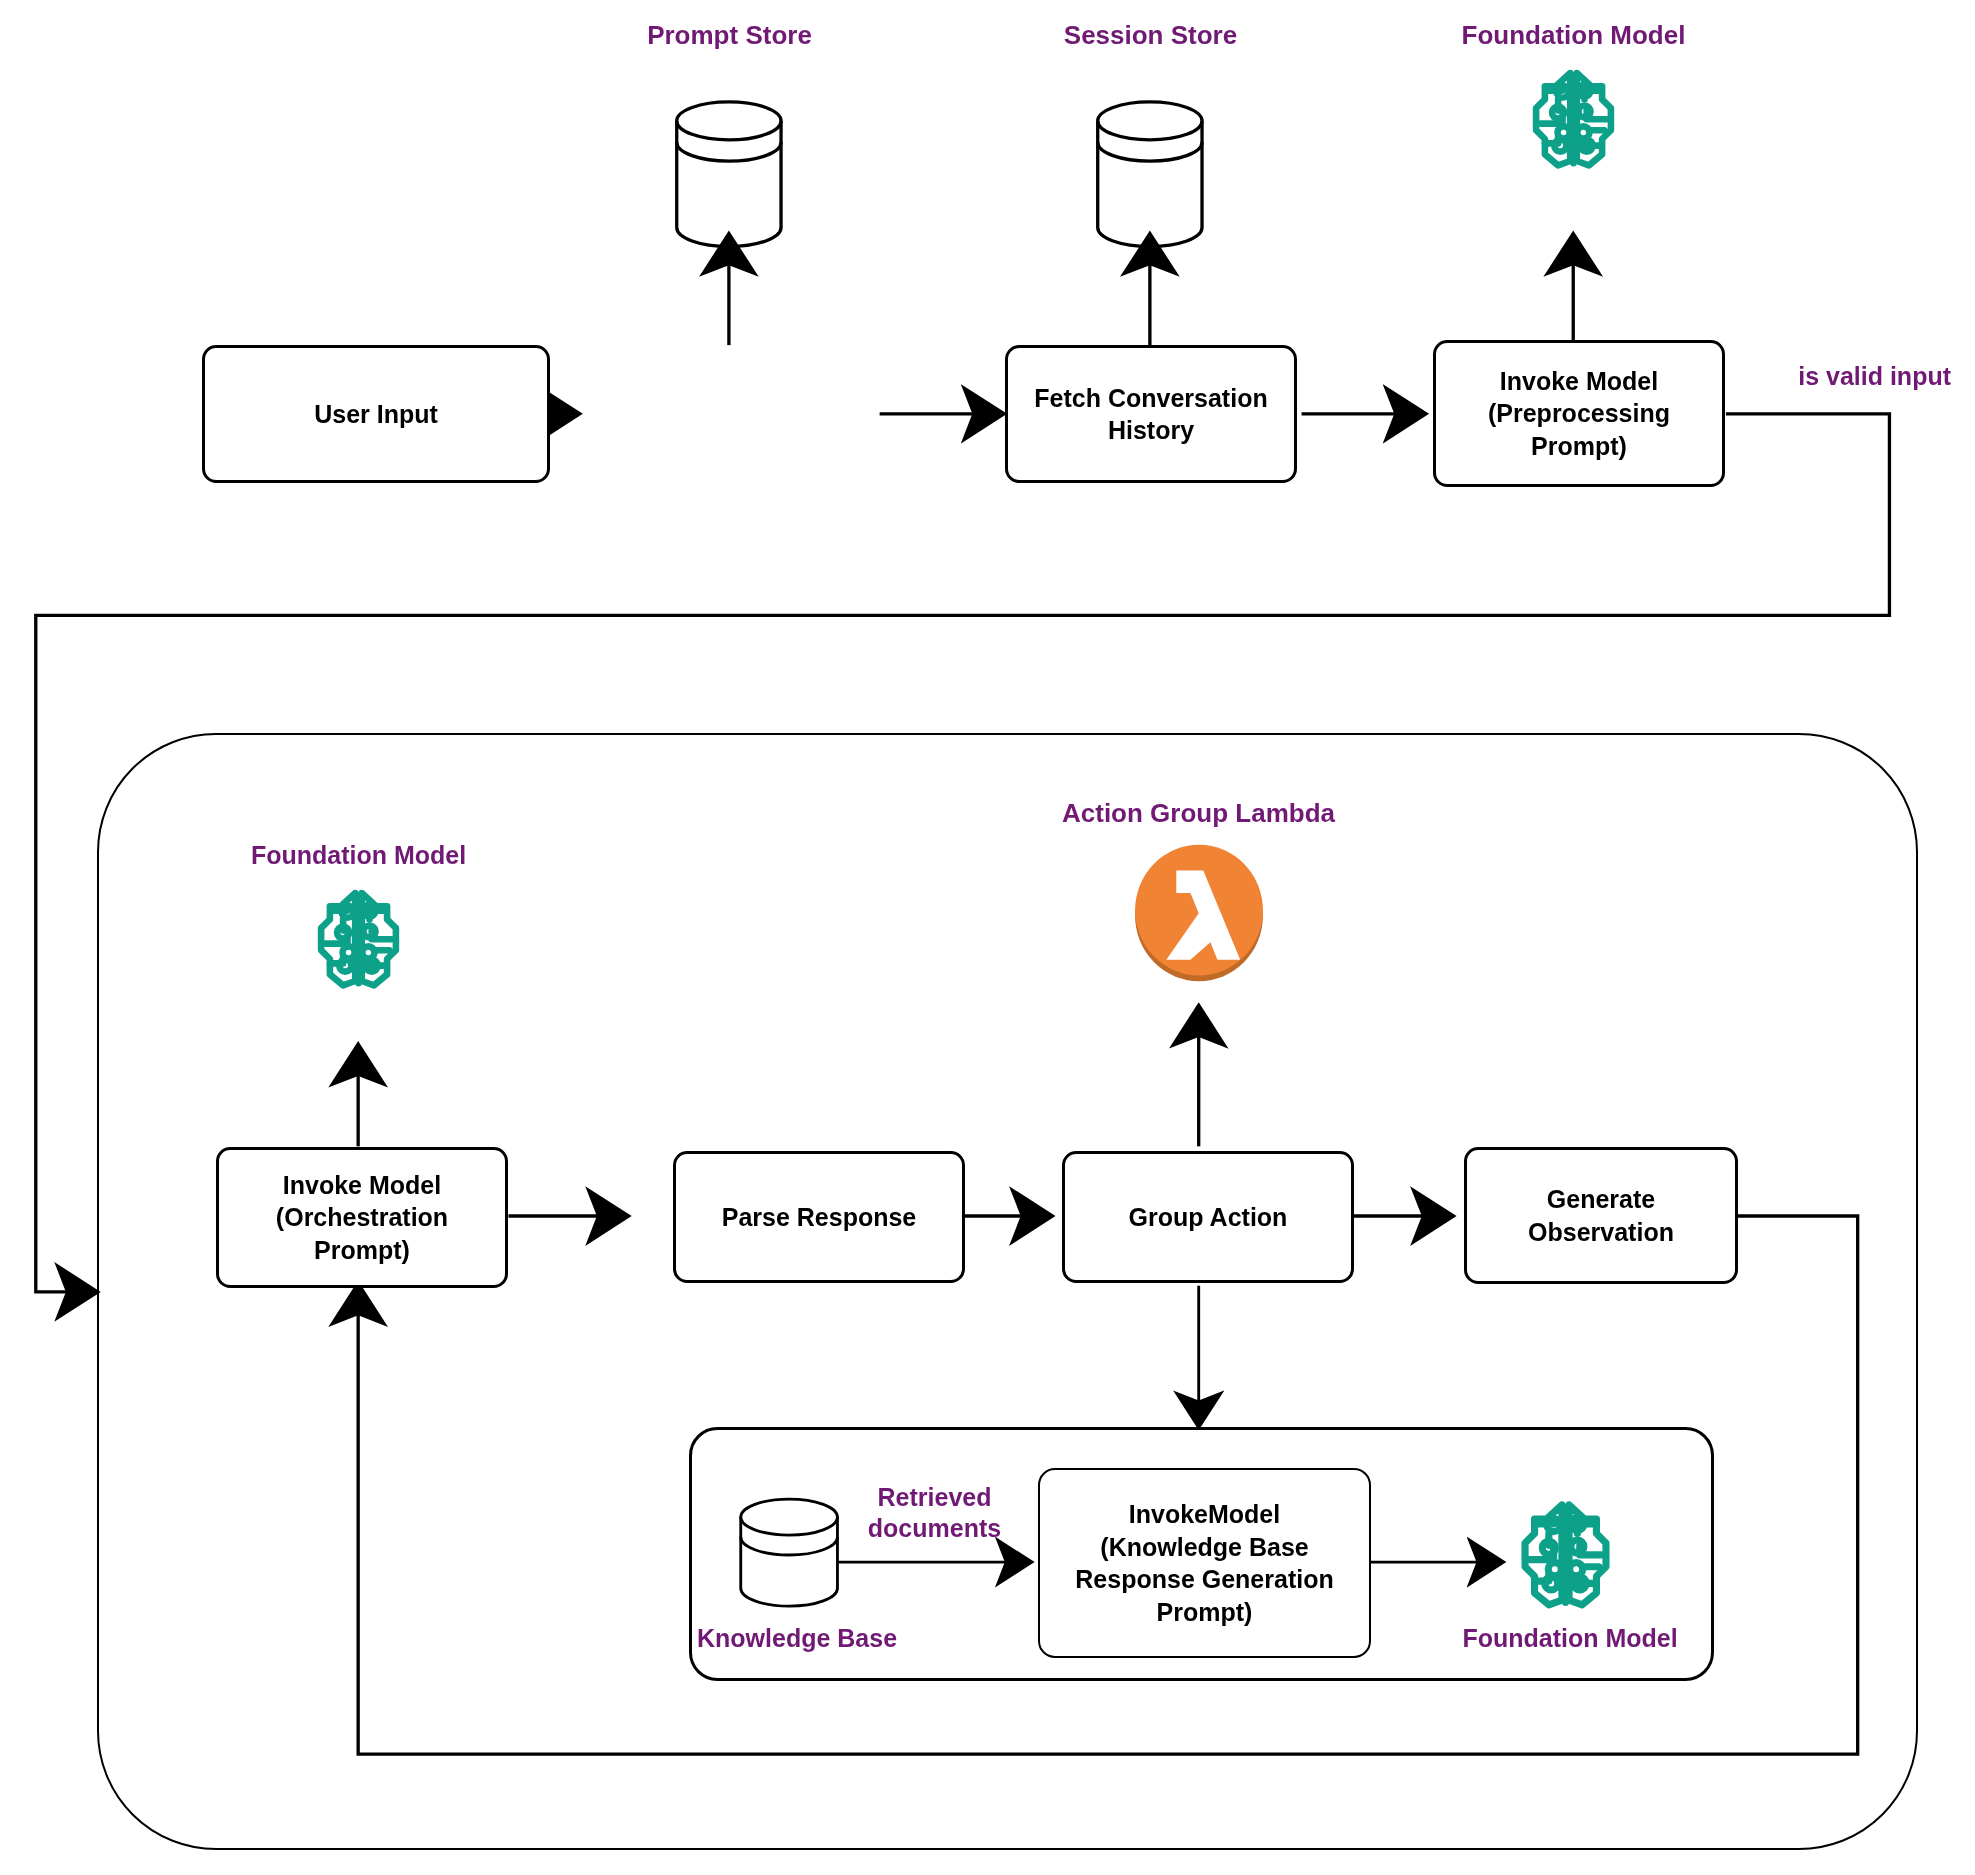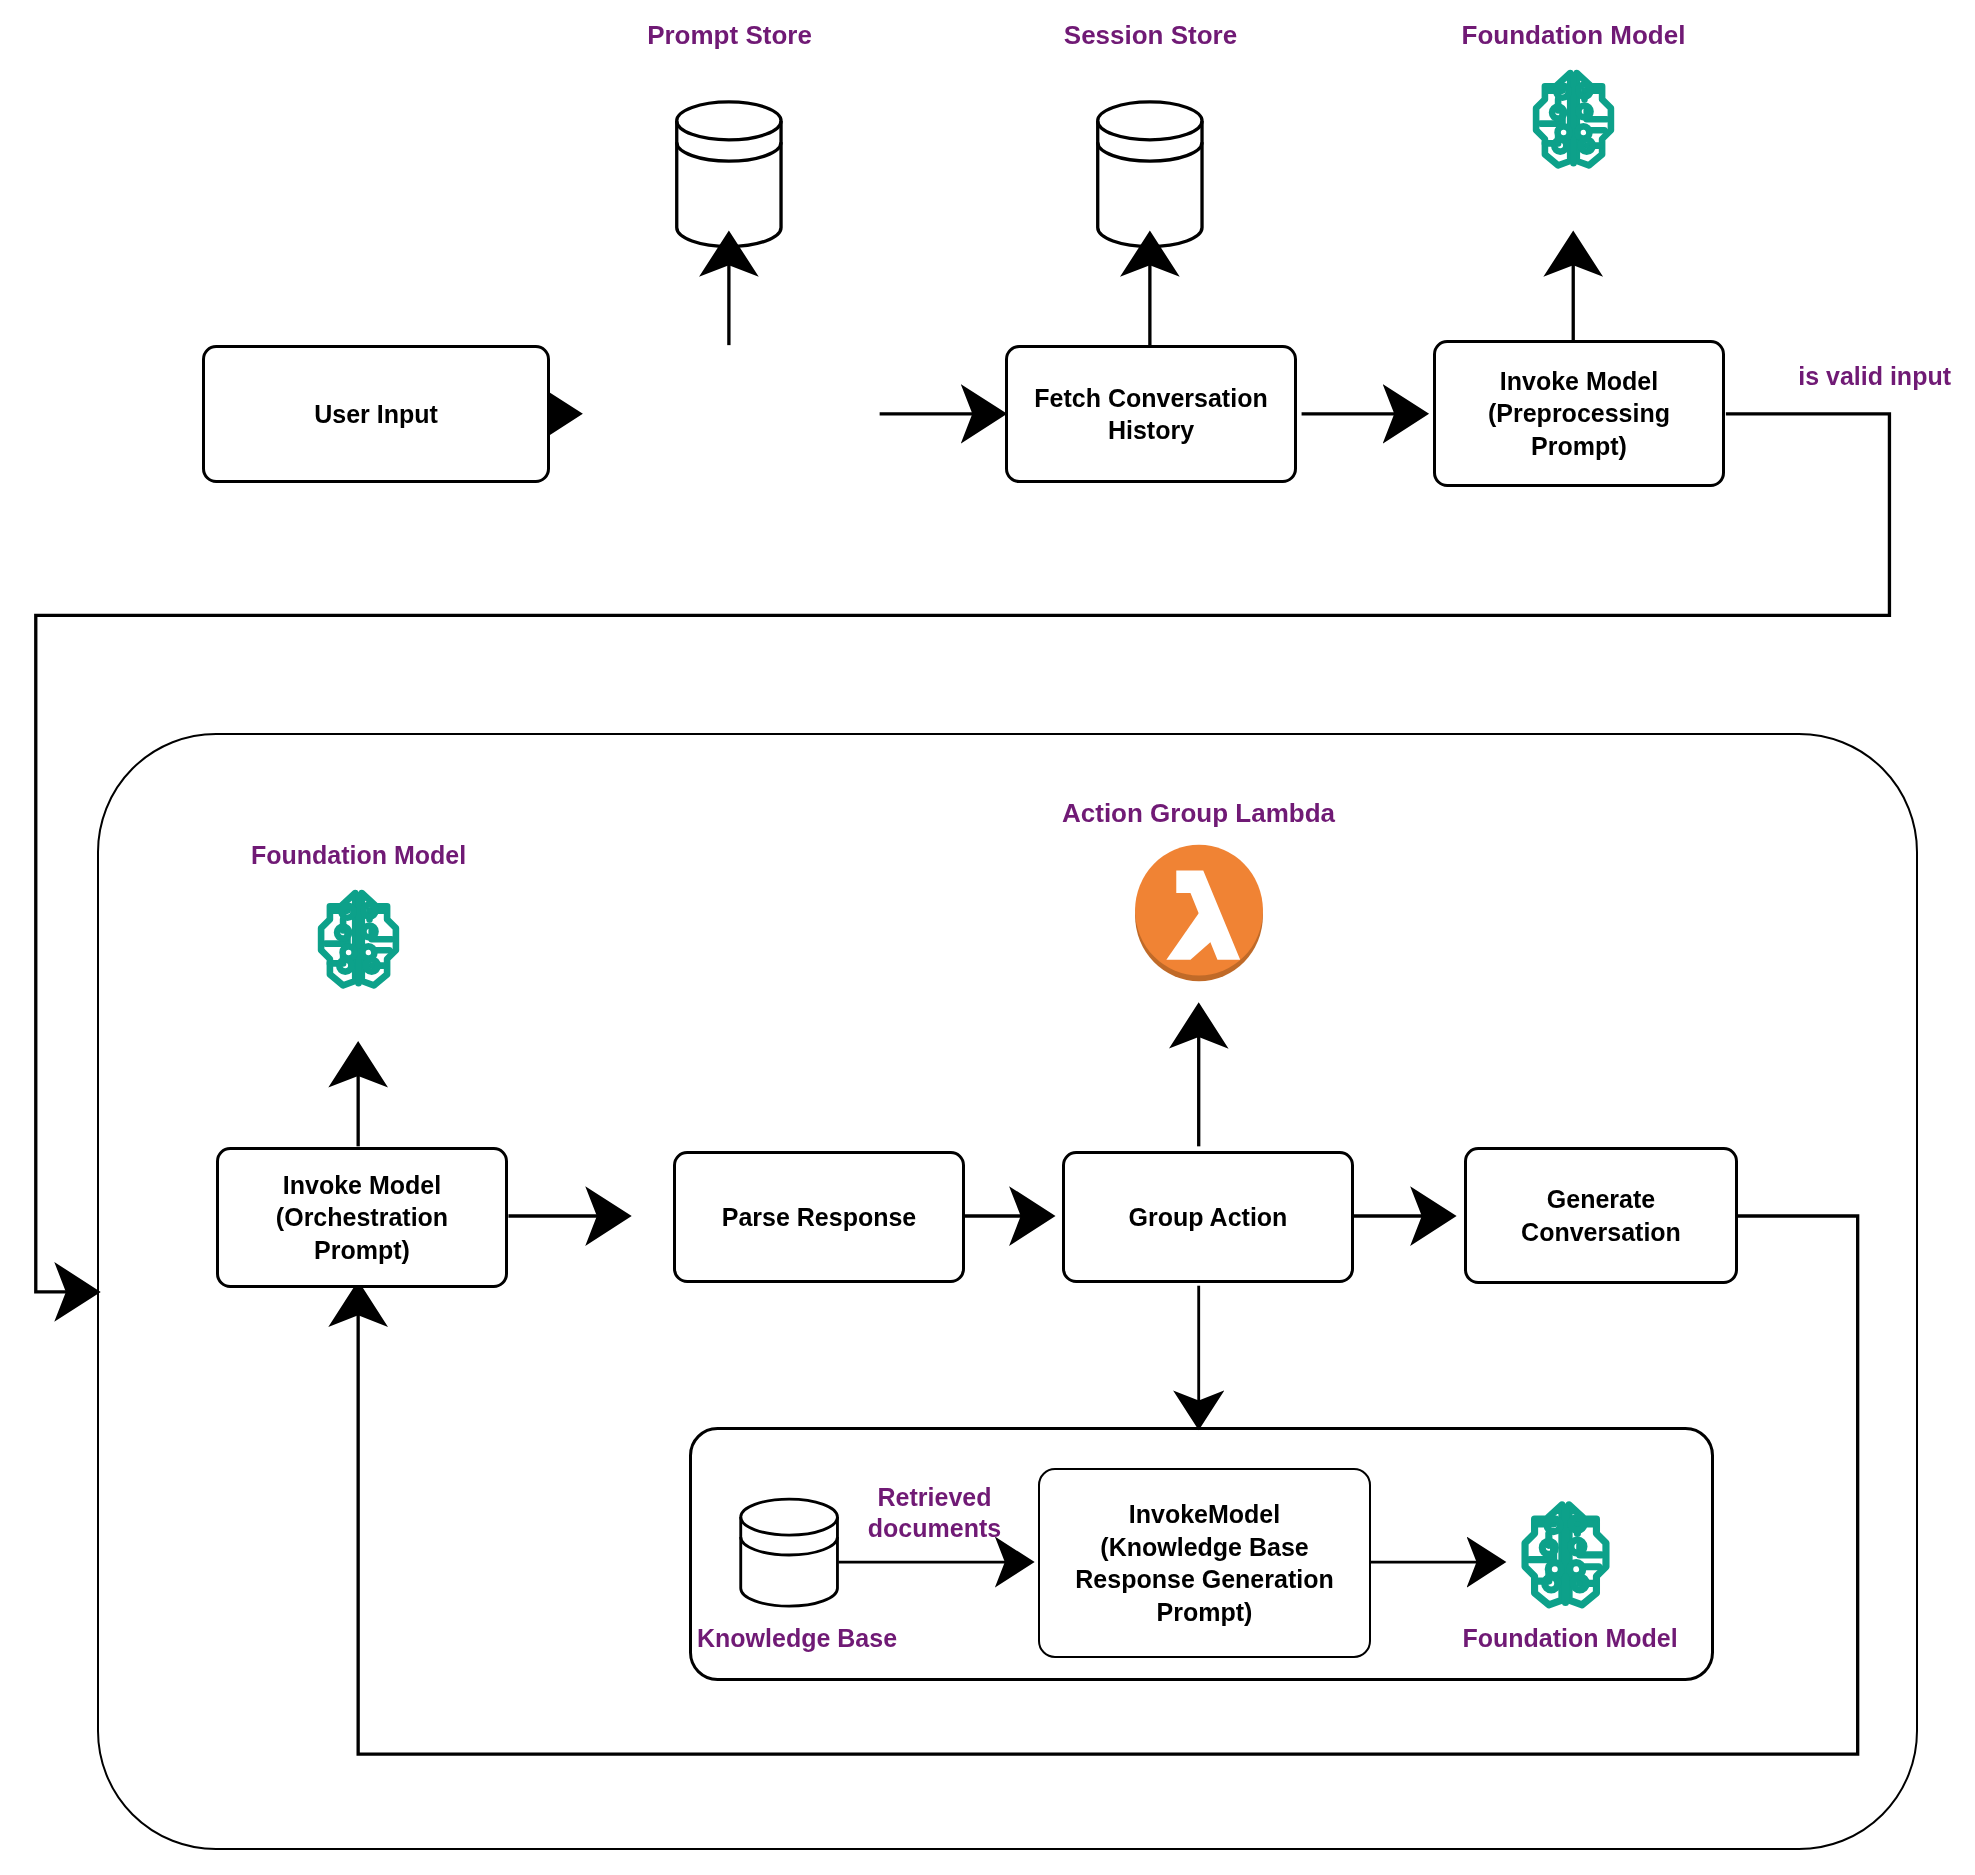--- a/index.html
+++ b/index.html
@@ -236,21 +236,21 @@
 Prompt)</span>
   </div>
   <div class="proc-box" style="left:639px; top:1151px; width:292px; height:132px;margin-left:34px;">
     <span class="txt">Parse Response</span>
   </div>
   <div class="proc-box" style="left:1062px; top:1151px; width:292px; height:132px;">
     <span class="txt">Group Action</span>
   </div>
   <div class="proc-box" style="left:1464px; top:1147px; width:274px; height:137px;">
     <span class="txt">Generate
-Conversation</span>
+Observation</span>
   </div>
 
   <div class="group-box group-inner" style="left:689px; top:1427px; width:1025px; height:254px;"></div>
 
   <div class="lbl edge-label" style="left:854px; top:1482px; width:161px; line-height:1.24;">Retrieved
 documents</div>
 
   <div class="lbl small-title" style="left:697px; top:1622px; width:294px; text-align:left;">Knowledge Base</div>
 
   <div class="proc-box" style="left:1038px; top:1468px; width:333px; height:190px; border-width:2.8px; border-radius:17px;">

